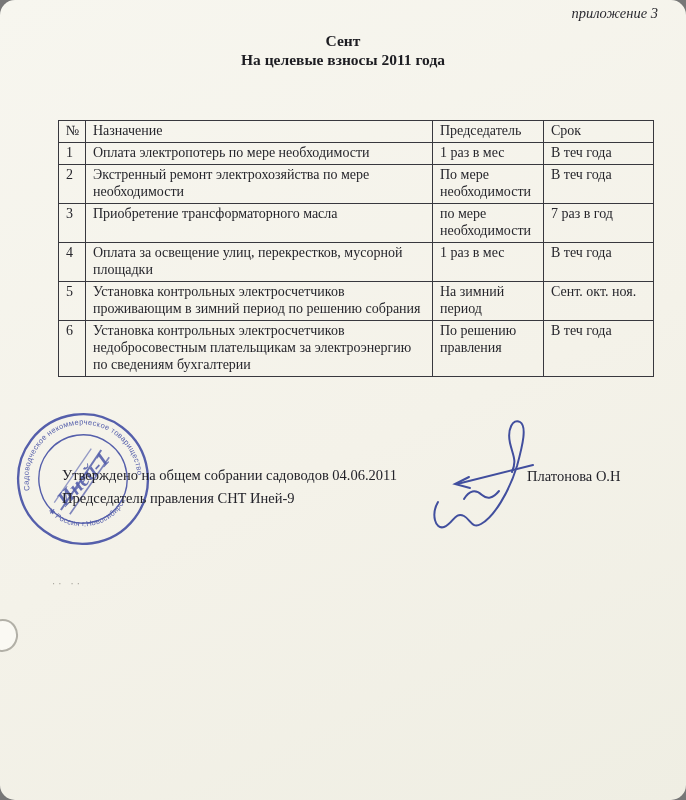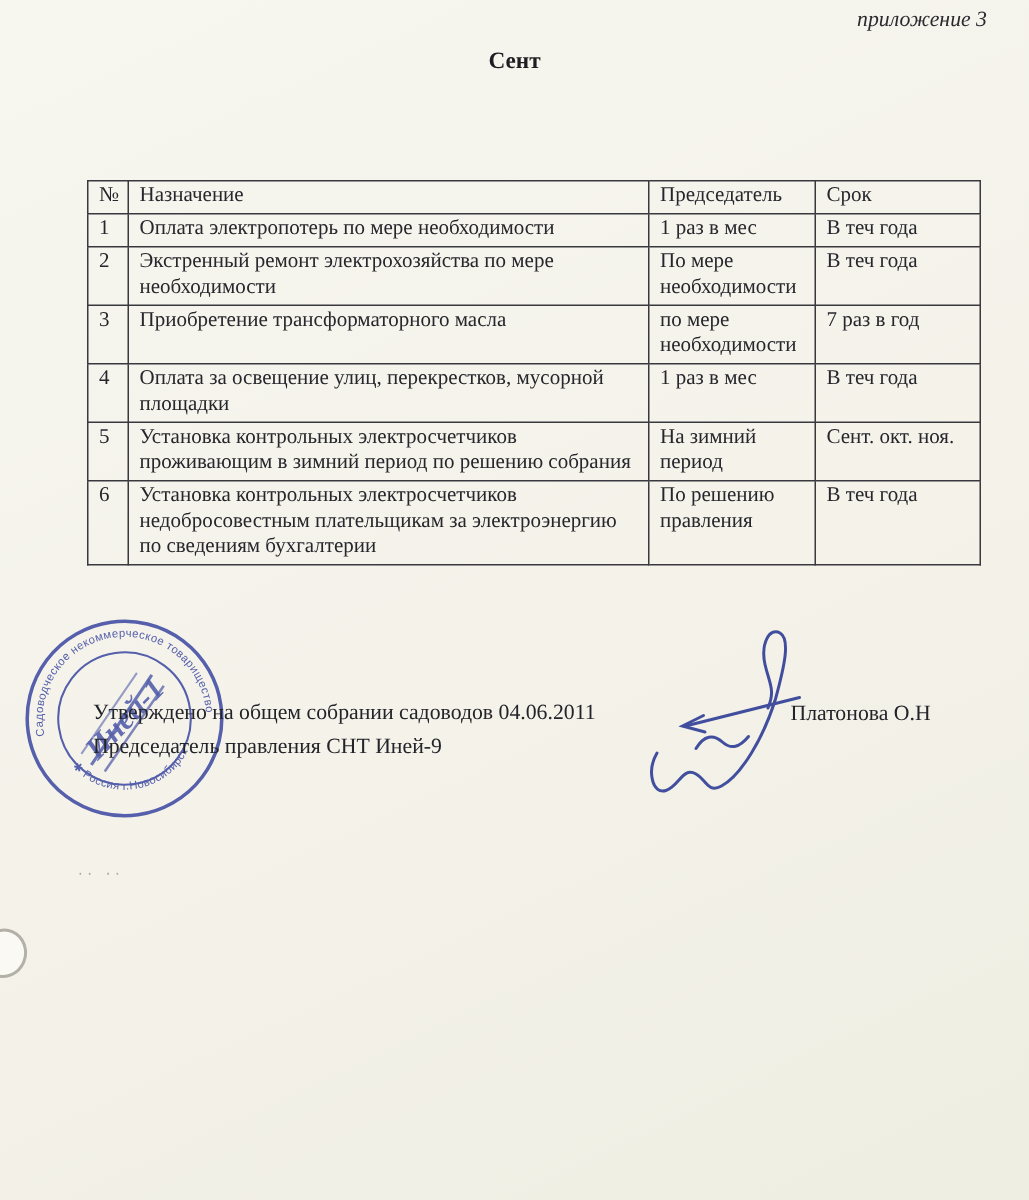--- a/index.html
+++ b/index.html
@@ -1,20 +1,21 @@
 <!DOCTYPE html>
 <html><head>
 <meta charset="utf-8">
 <style>
   html,body{margin:0;padding:0;background:#777;}
   .page{
     position:relative;width:686px;height:800px;overflow:hidden;
     background:linear-gradient(155deg,#f7f6ef 0%,#f4f2e9 55%,#efeee3 100%);
     font-family:"Liberation Serif","DejaVu Serif",serif;
     color:#23232a;
+    border-radius:15px;
   }
   .annotation{
     position:absolute;top:5px;right:28px;
     font-style:italic;font-size:14.5px;color:#2a2a30;
   }
   .titles{
     position:absolute;top:31px;left:0;width:100%;
     text-align:center;font-weight:bold;font-size:15.5px;line-height:19px;color:#1d1d22;
   }
   table.doc-table{
@@ -59,20 +60,21 @@
 </style>
 </head>
 <body>
 
 <div class="page">
 
   <div class="annotation">приложение 3</div>
 
   <div class="titles">
     <div>Сент</div>
+    <div>На целевые взносы  2011 года</div>
   </div>
 
   <table class="doc-table">
     <colgroup>
       <col style="width:27px">
         <col style="width:347px">
         <col style="width:111px">
         <col style="width:110px">
     </colgroup>
     <thead>

